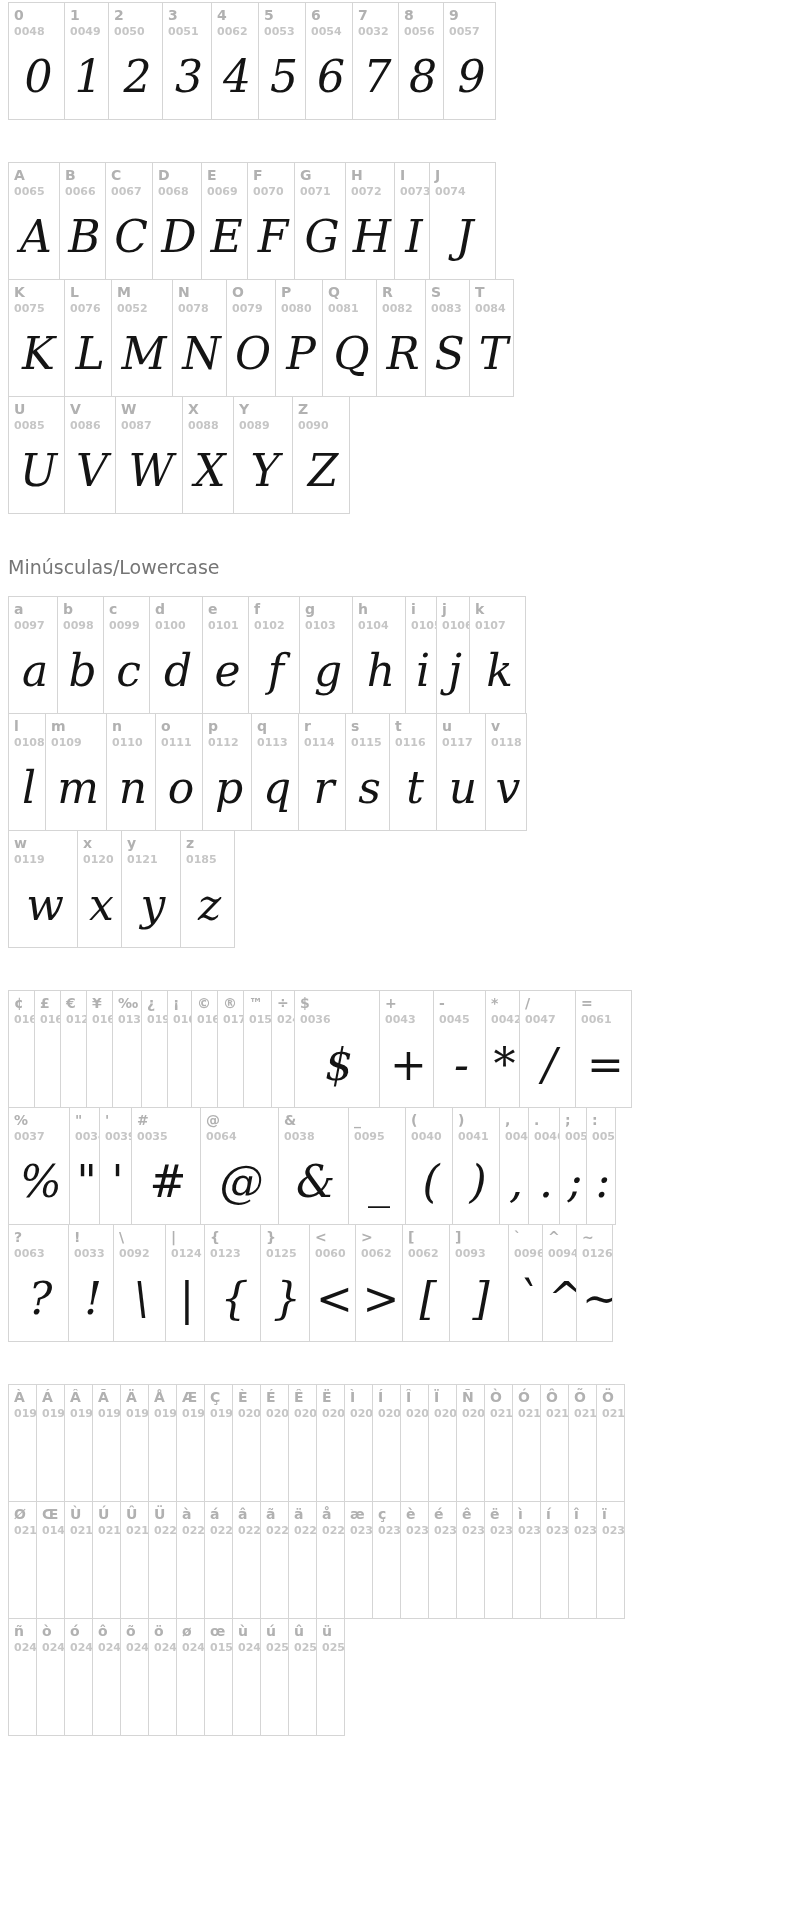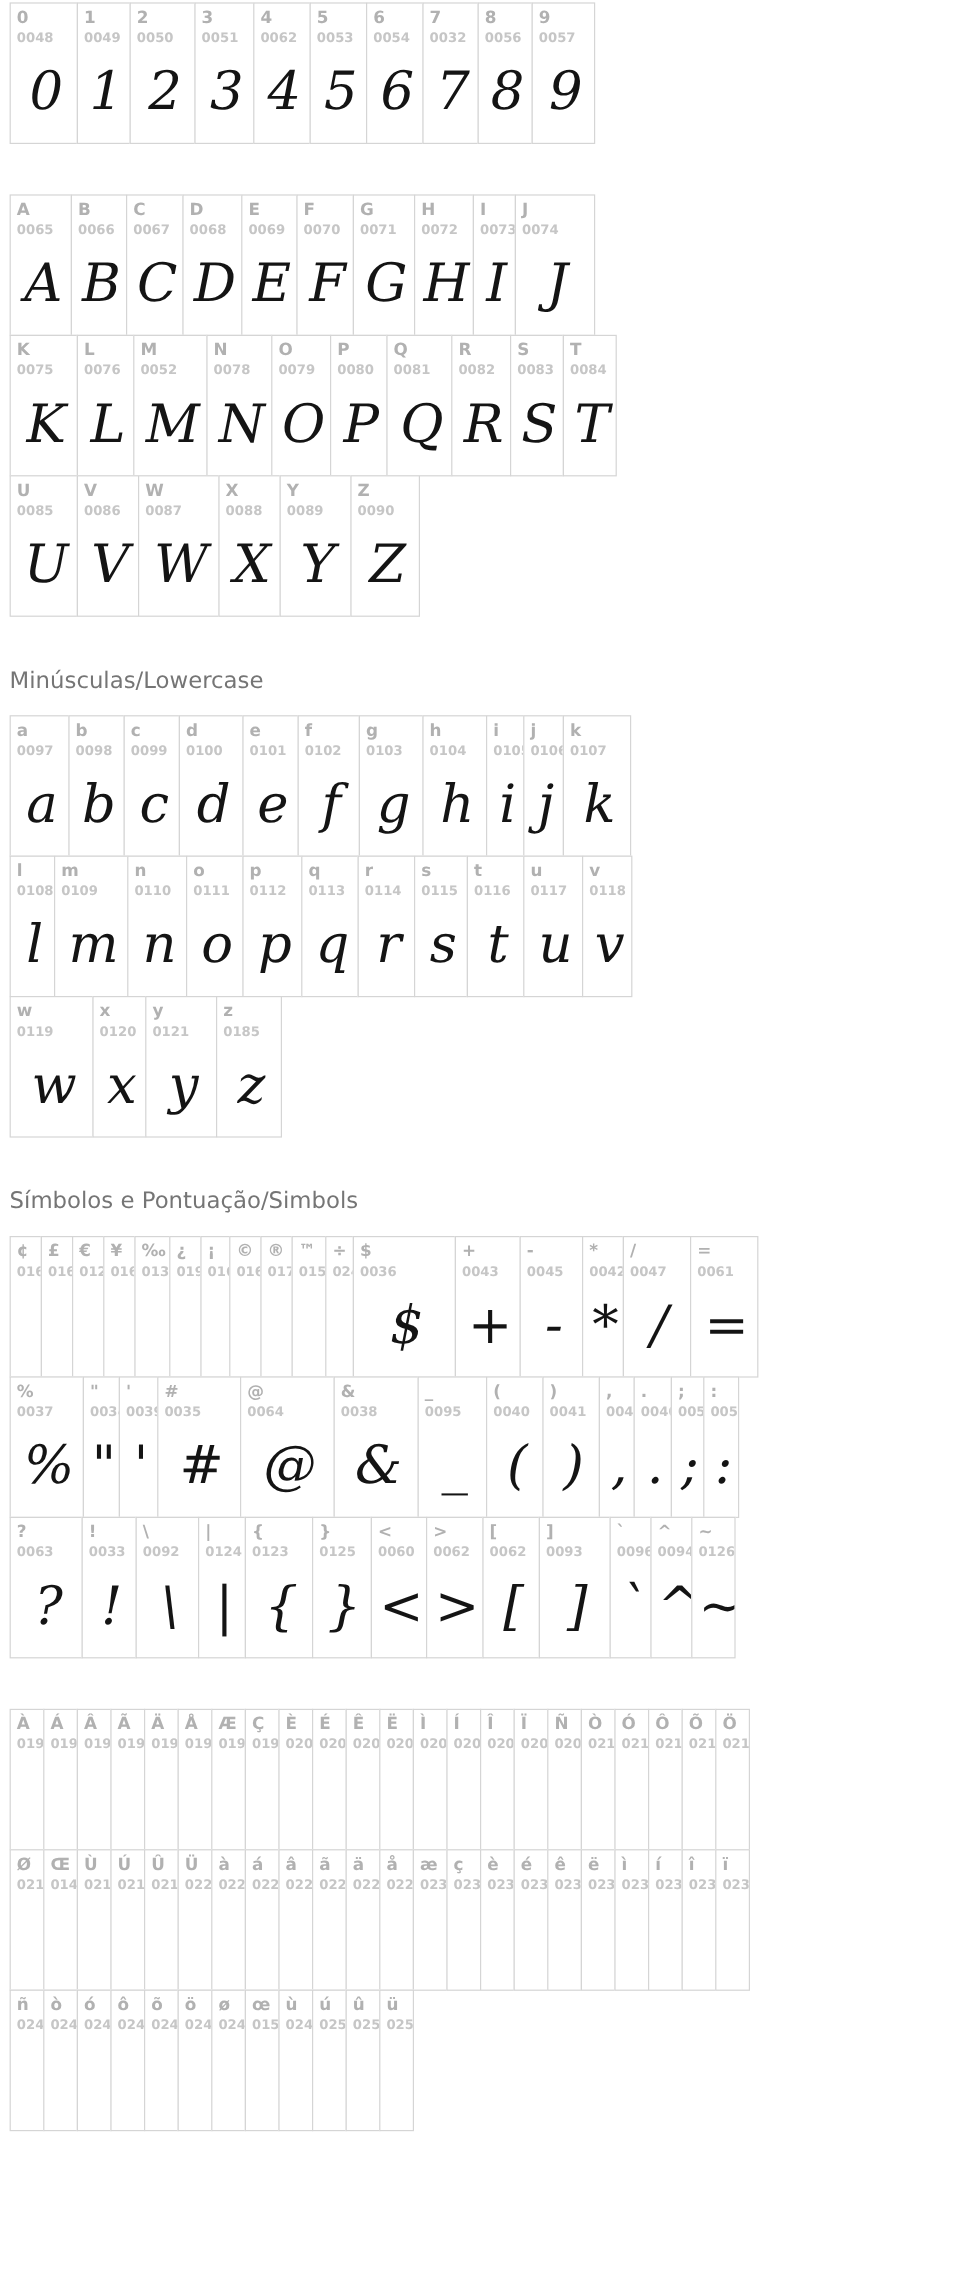--- a/index.html
+++ b/index.html
@@ -394,21 +394,20 @@
           <div class="cell" style="width: 55px;">
             <div class="cell-label">z</div>
             <div class="cell-code">0185</div>
             <div class="cell-glyph">z</div>
           </div>
         </div>
       </div>
   </section>
 
   <section class="glyph-section">
-    <h2 class="section-title">Símbolos e Pontuação/Simbols</h2>
     <div class="glyph-table">
         <div class="glyph-row">
           <div class="cell" style="width: 27px;">
             <div class="cell-label">¢</div>
             <div class="cell-code">0162</div>
             <div class="cell-glyph"></div>
           </div>
           <div class="cell" style="width: 27px;">
             <div class="cell-label">£</div>
             <div class="cell-code">0163</div>

